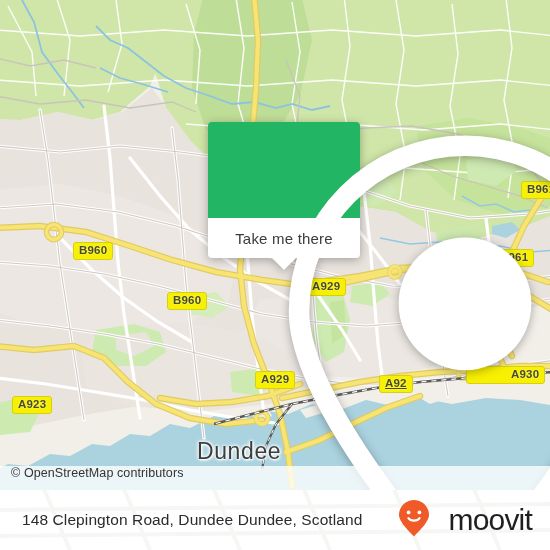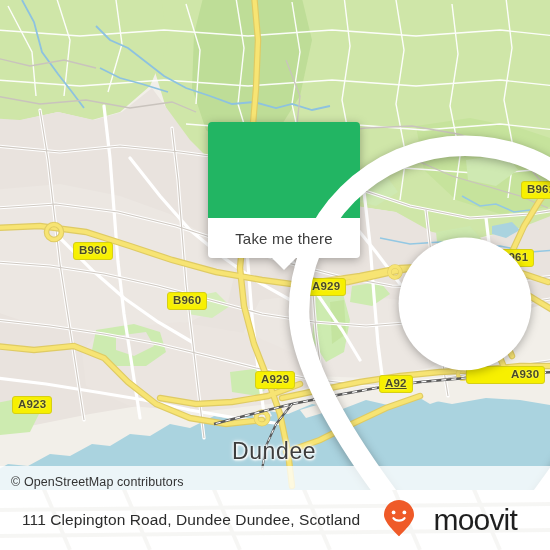--- a/index.html
+++ b/index.html
@@ -81,21 +81,21 @@
     border-right: 12px solid transparent;
     border-top: 12px solid #ffffff;
   }
 
   
   .attrib {
     position: absolute;
     left: 0; top: 466px;
     width: 550px; height: 31px;
     background: rgba(255,255,255,0.78);
-    display: flex; align-items: center;
+    display: flex; align-items: flex-start;
   }
   .attrib span {
     font-size: 12.5px;
     color: #333333;
     padding-left: 11px;
     letter-spacing: 0.1px;
   }
 
   
   .footer {
@@ -111,21 +111,21 @@
     position: relative;
     font-size: 15.5px;
     color: #2b2b2b;
     padding-left: 22px;
     letter-spacing: 0.1px;
     white-space: nowrap;
     z-index: 2;
   }
   .brand {
     position: absolute;
-    right: 33px; top: 50%;
+    right: 18px; top: 50%;
     transform: translateY(-50%);
     display: flex; align-items: center; gap: 18px;
     z-index: 2;
   }
   .brand-word {
     font-size: 30px;
     color: #1f1f1f;
     letter-spacing: -0.8px;
     line-height: 30px;
     font-weight: normal;
@@ -305,21 +305,21 @@
     <div class="shield" style="left:167px; top:292px;">B960</div>
     <div class="shield" style="left:12px;  top:350px;margin-top:46px;">A923</div>
     <div class="shield" style="left:255px; top:371px;">A929</div>
     <div class="shield" style="left:306px; top:278px;">A929</div>
     <div class="shield" style="left:413px; top:262px;">A972</div>
     <div class="shield" style="left:521px; top:181px;">B961</div>
     <div class="shield" style="left:494px; top:249px;">B961</div>
     <div class="shield" style="left:379px; top:375px;text-decoration:underline;">A92</div>
     <div class="shield" style="left:466px; top:366px;padding-left:44px;">A930</div>
 
-    <div class="place-label" style="left:197px; top:438px;margin-left:35px;">Dundee</div>
+    <div class="place-label" style="left:197px; top:438px;">Dundee</div>
 
     <div class="popup">
       <div class="popup-head" style="background:#22b563;">
         <span>
           <svg width="48" height="62" viewBox="0 0 48 62" xmlns="http://www.w3.org/2000/svg">
             <path d="M24 3 C12.4 3 3 12.4 3 24 C3 34 16 50 23.1 58.6 a1.2 1.2 0 0 0 1.8 0 C32 50 45 34 45 24 C45 12.4 35.6 3 24 3 Z" fill="none" stroke="#ffffff" stroke-width="2.6" stroke-linejoin="round"></path>
             <circle cx="24" cy="23" r="8.4" fill="#ffffff"></circle>
           </svg>
         </span>
       </div>
@@ -340,21 +340,21 @@
         <path d="M40,-10 L70,60"></path>
           <path d="M120,-10 L150,60"></path>
         <path d="M210,-10 L240,60"></path>
           <path d="M300,-10 L330,60"></path>
         <path d="M390,-10 L420,60"></path>
           <path d="M470,-10 L500,60"></path>
         <path d="M-10,20 L560,14"></path>
           <path d="M-10,46 L560,40"></path>
       </g>
     </svg>
-    <div class="footer-title">111 Clepington Road, Dundee Dundee, Scotland</div>
+    <div class="footer-title">148 Clepington Road, Dundee Dundee, Scotland</div>
     <div class="brand">
       <span>
         <svg width="32" height="38" viewBox="0 0 32 38" xmlns="http://www.w3.org/2000/svg">
           <path d="M16 1 C7.7 1 1 7.7 1 16 C1 23.2 12.6 33.6 15.3 36.8 a0.9 0.9 0 0 0 1.4 0 C19.4 33.6 31 23.2 31 16 C31 7.7 24.3 1 16 1 Z" fill="#ef5a28"></path>
           <circle cx="10.6" cy="13.4" r="1.9" fill="#ffffff"></circle>
           <circle cx="21.4" cy="13.4" r="1.9" fill="#ffffff"></circle>
           <path d="M10.4 19.2 C12.6 22.4 19.4 22.4 21.6 19.2" fill="none" stroke="#ffffff" stroke-width="2.1" stroke-linecap="round"></path>
         </svg>
       </span>
       <span class="brand-word">moovit</span>

